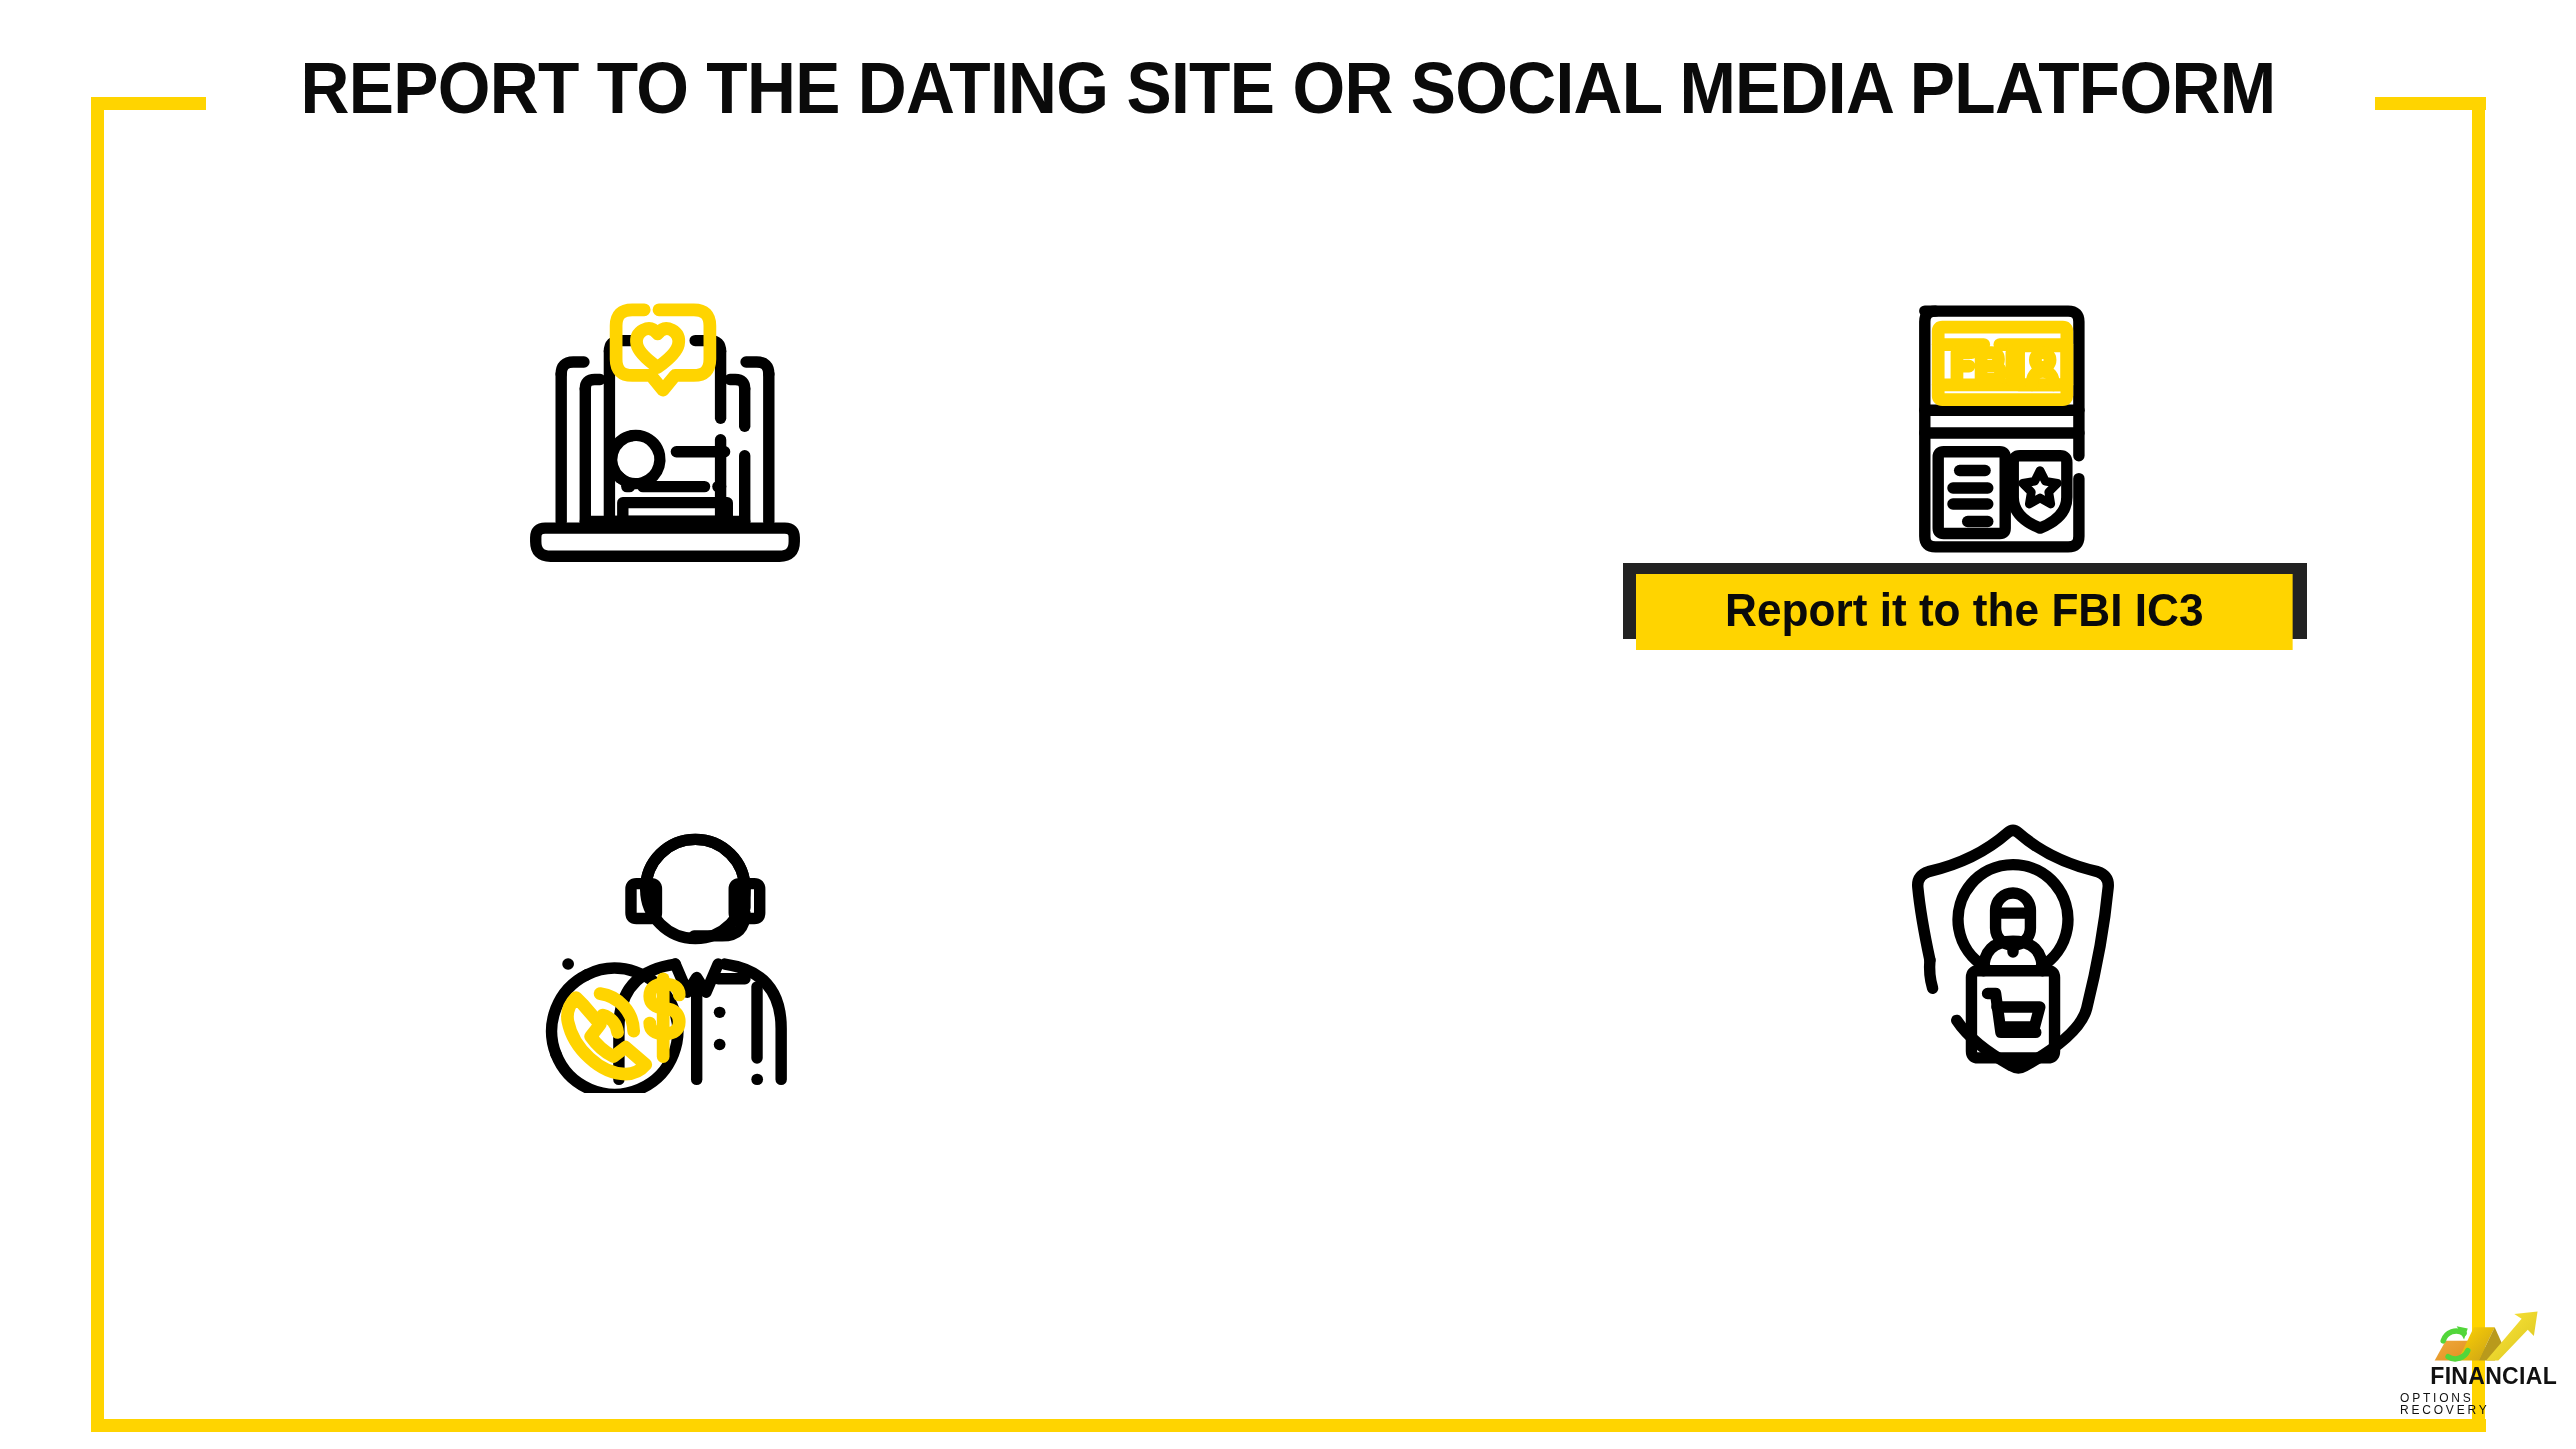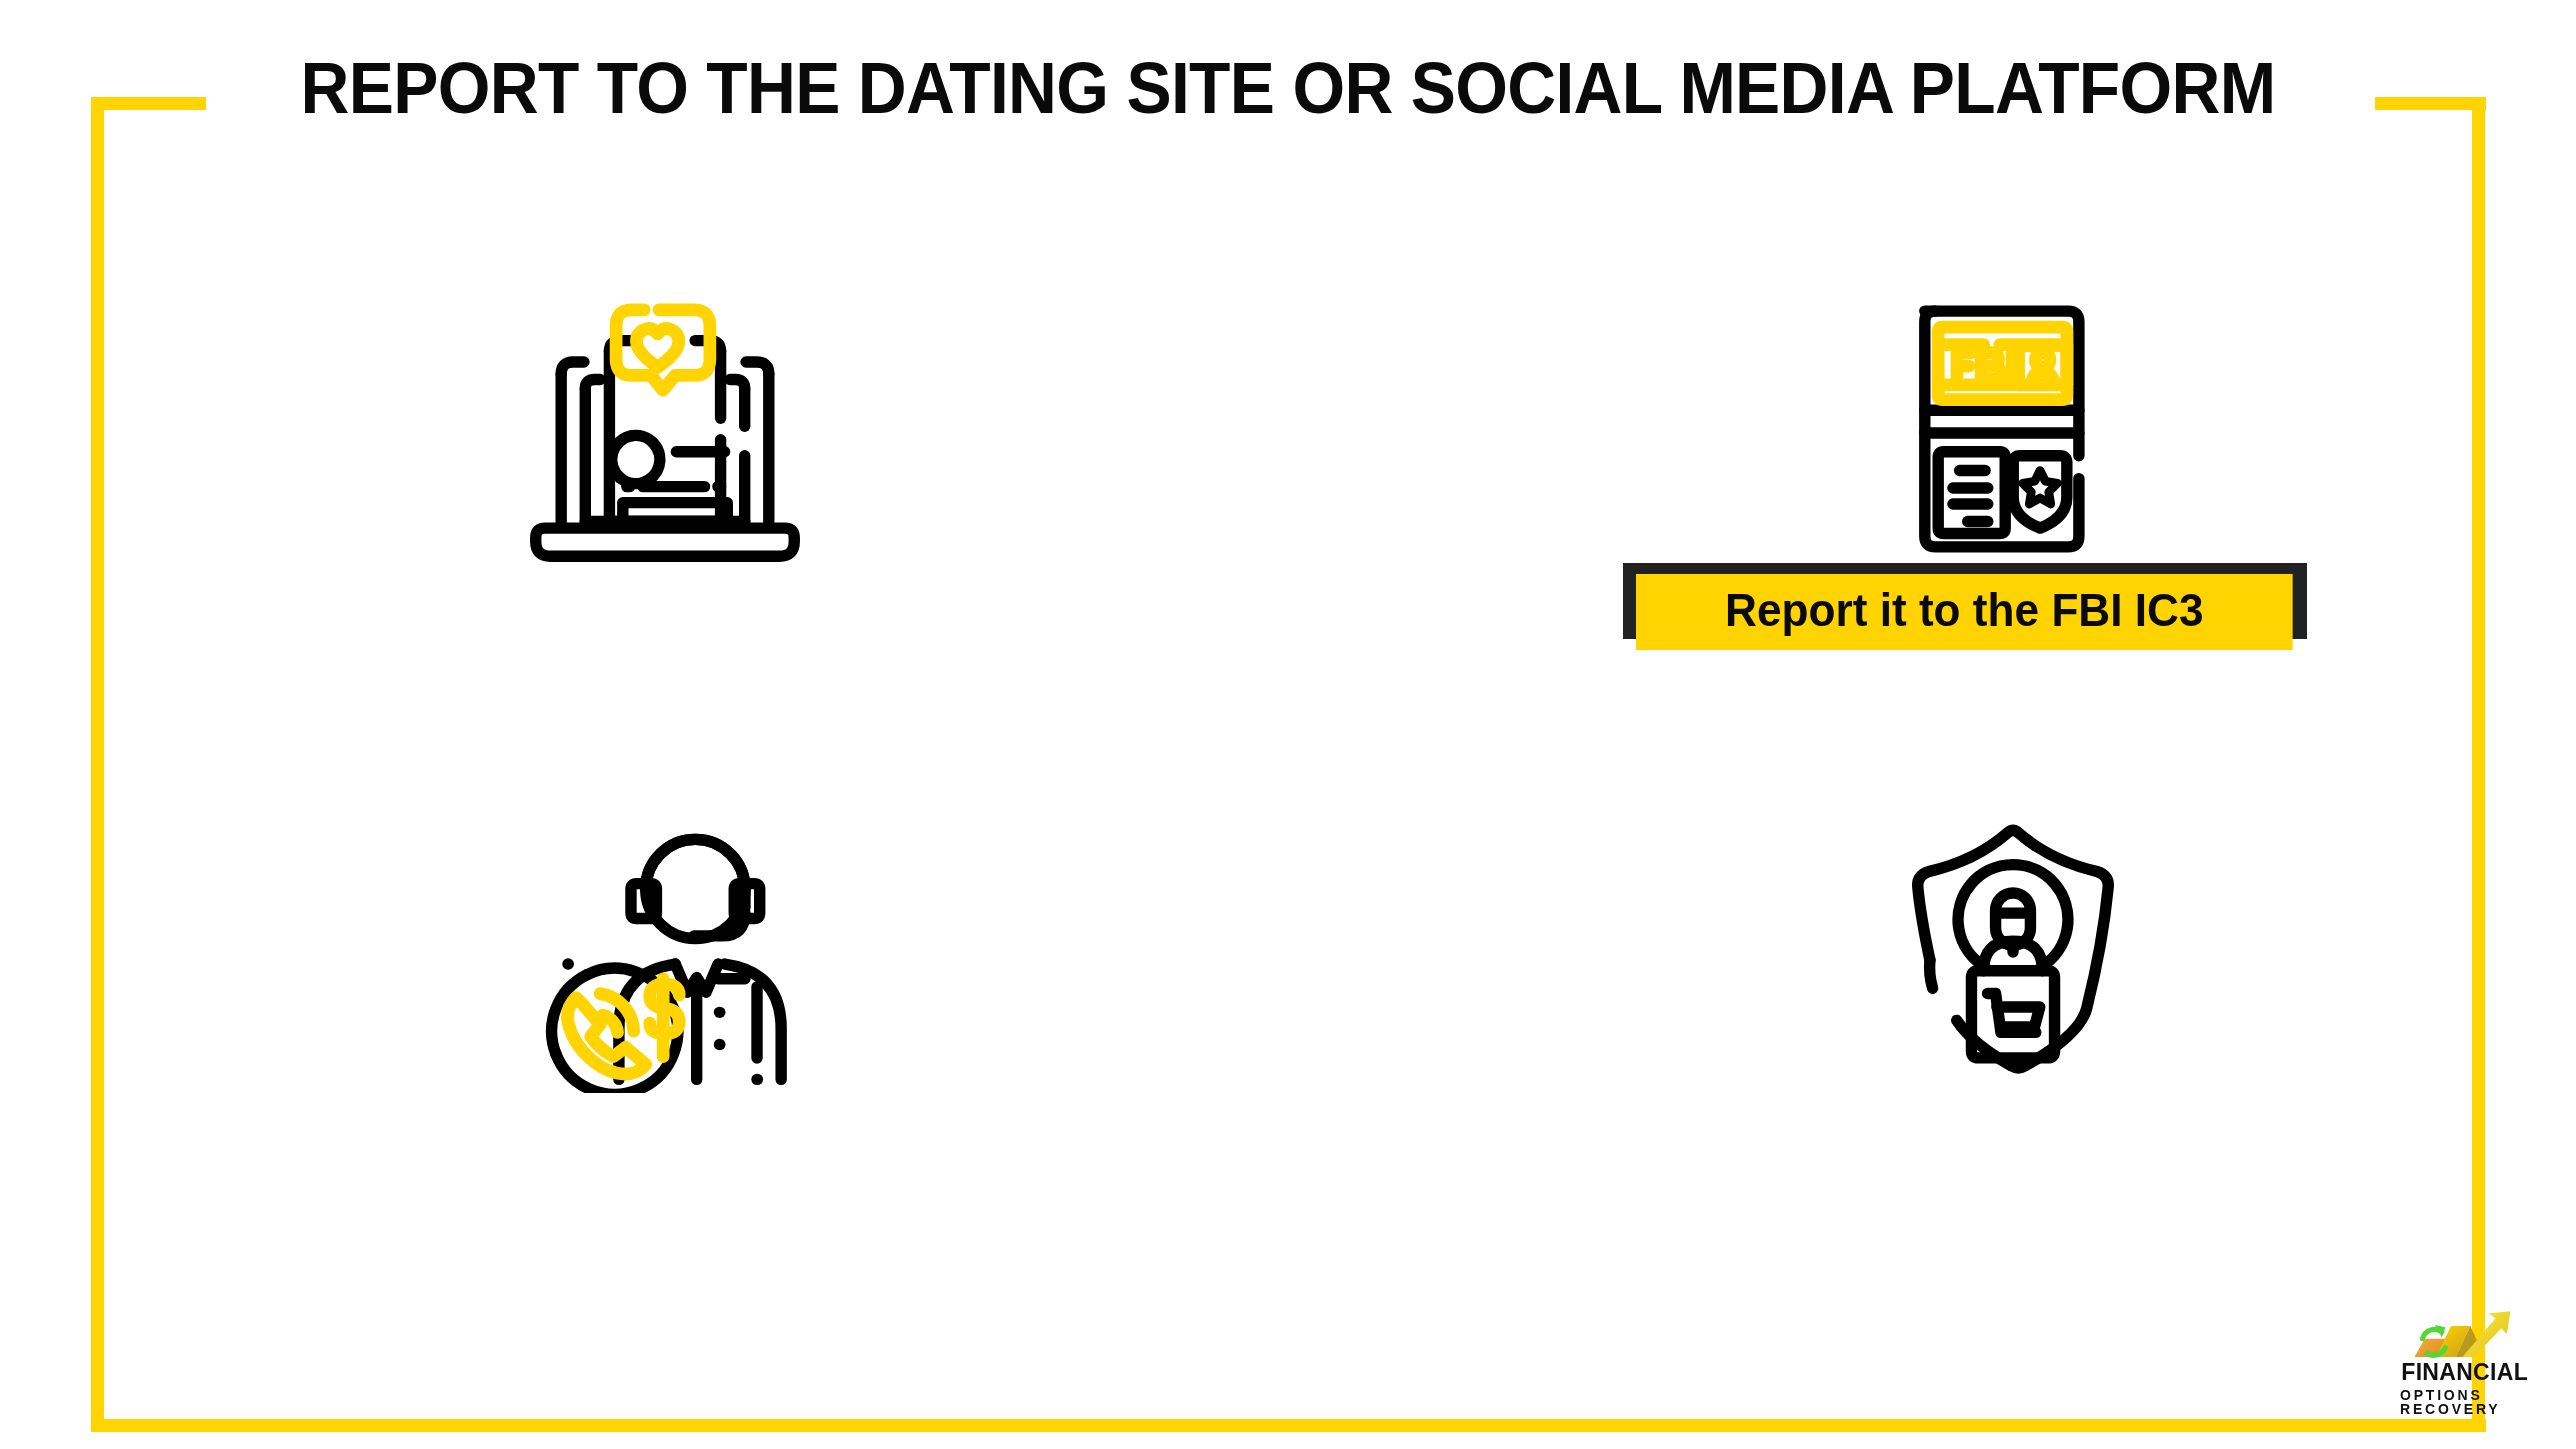--- a/index.html
+++ b/index.html
@@ -95,30 +95,30 @@
   
   #card-0 .label-shadow, #card-0 .label-plate { height:130px; }
   #card-2 .label-shadow, #card-2 .label-plate { height:134px; }
   #card-3 .label-shadow, #card-3 .label-plate { height:134px; }
 
   
   #brand-logo {
     position:absolute;
     left:2400px; top:1309px;
     width:158px; height:107px;
-    display:flex; flex-direction:column; align-items:flex-start;
+    display:flex; flex-direction:column; align-items:flex-end;
   }
   #brand-mark { width:134px; height:64px; }
   #brand-name {
     font-size:23.5px; font-weight:700; color:#111;
     letter-spacing:0.3px; line-height:1; margin-top:-2.7px;
     transform:scaleX(0.98);
   }
   #brand-tagline {
-    font-size:14px; font-weight:700; color:#111;
+    font-size:12px; font-weight:400; color:#111;
     letter-spacing:2.8px; line-height:1; margin-top:3.4px;
   }
 </style>
 </head>
 <body>
 
 <div class="frame-seg" id="frame-top-left"></div>
 <div class="frame-seg" id="frame-top-right"></div>
 <div class="frame-seg" id="frame-left"></div>
 <div class="frame-seg" id="frame-right"></div>

